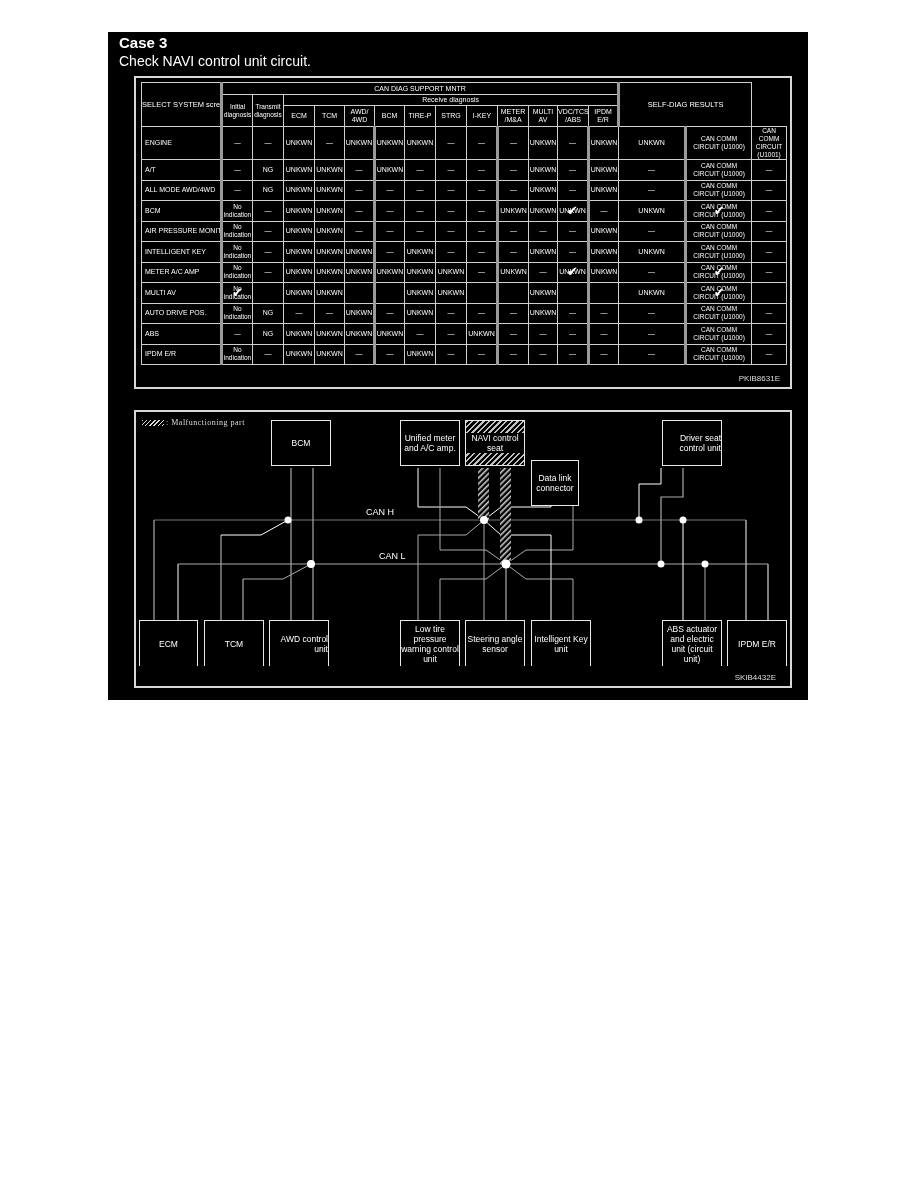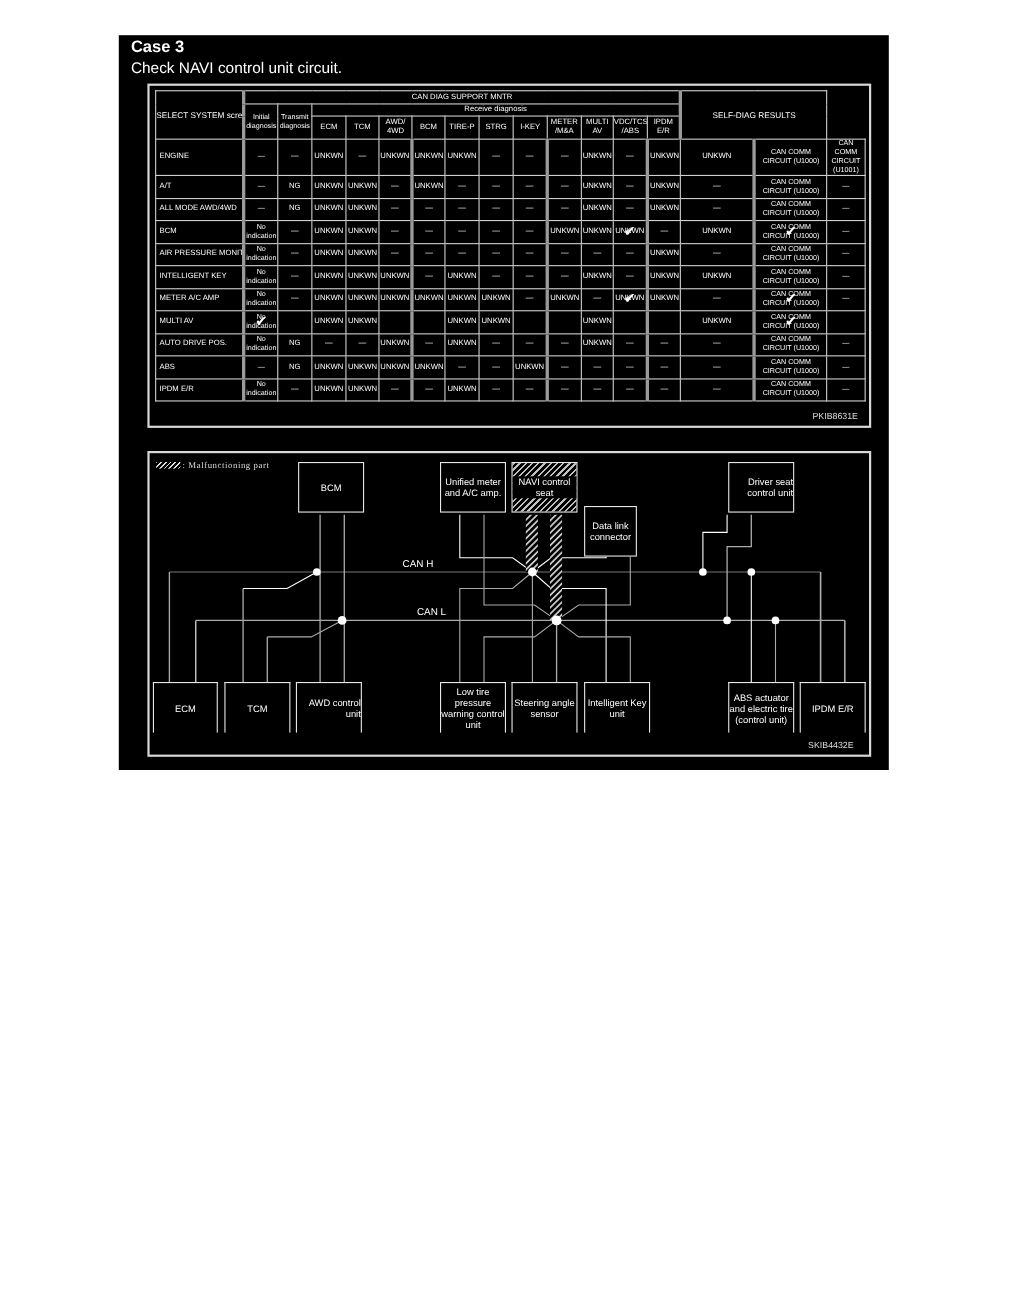--- a/index.html
+++ b/index.html
@@ -373,17 +373,17 @@
     </div>
   <div class="box" style="left:395px; top:8px; width:48px; height:46px;margin-top:40px;">Data link connector</div>
   <div class="box" style="left:526px; top:8px; width:60px; height:46px;text-align:right;">Driver seat control unit</div>
 
   <div class="box open-bottom" style="left:3px; top:208px; width:59px; height:46px;">ECM</div>
   <div class="box open-bottom" style="left:68px; top:208px; width:60px; height:46px;">TCM</div>
   <div class="box open-bottom" style="left:133px; top:208px; width:60px; height:46px;text-align:right;">AWD control unit</div>
   <div class="box open-bottom" style="left:264px; top:208px; width:60px; height:46px;">Low tire pressure warning control unit</div>
   <div class="box open-bottom" style="left:329px; top:208px; width:60px; height:46px;">Steering angle sensor</div>
   <div class="box open-bottom" style="left:395px; top:208px; width:60px; height:46px;">Intelligent Key unit</div>
-  <div class="box open-bottom" style="left:526px; top:208px; width:60px; height:46px;">ABS actuator and electric tire (control unit)</div>
+  <div class="box open-bottom" style="left:526px; top:208px; width:60px; height:46px;">ABS actuator and electric unit (circuit unit)</div>
   <div class="box open-bottom" style="left:591px; top:208px; width:60px; height:46px;">IPDM E/R</div>
 
   <div class="fig-id" style="right:14px; bottom:4px;">SKIB4432E</div>
 </div>
 
 </body></html>

